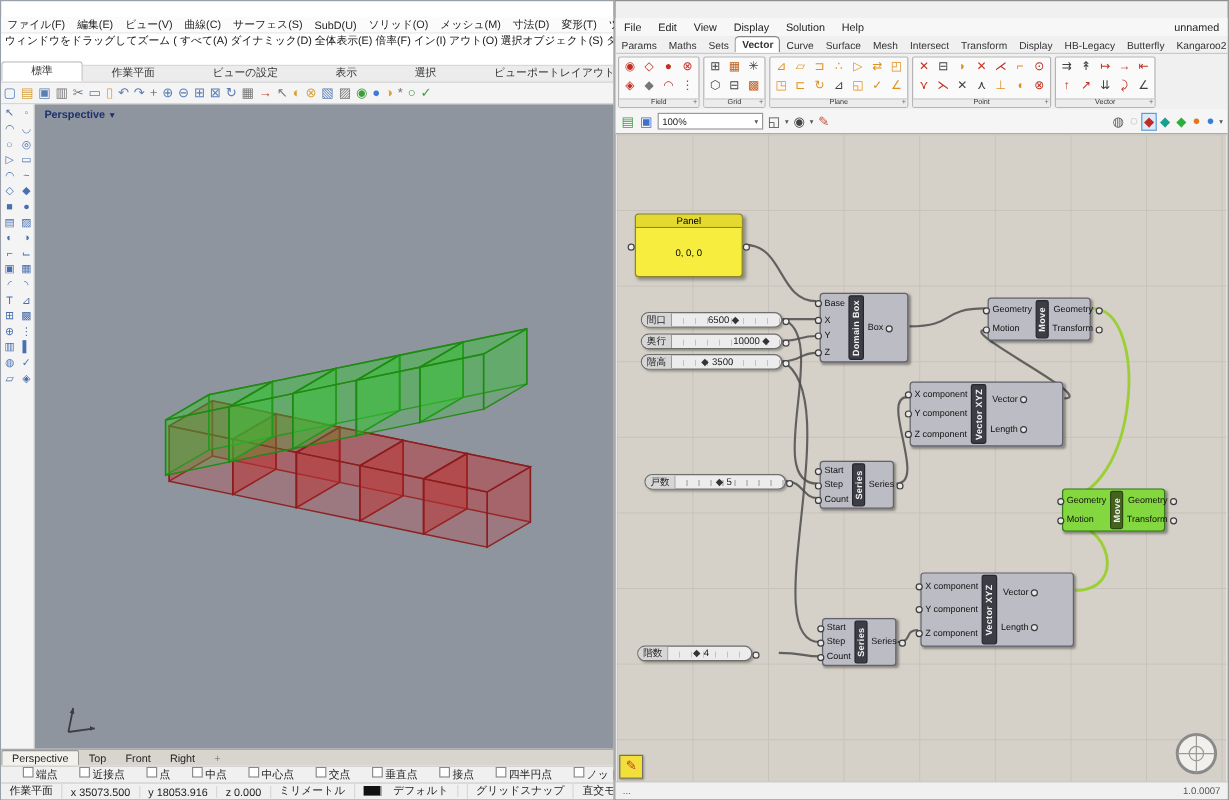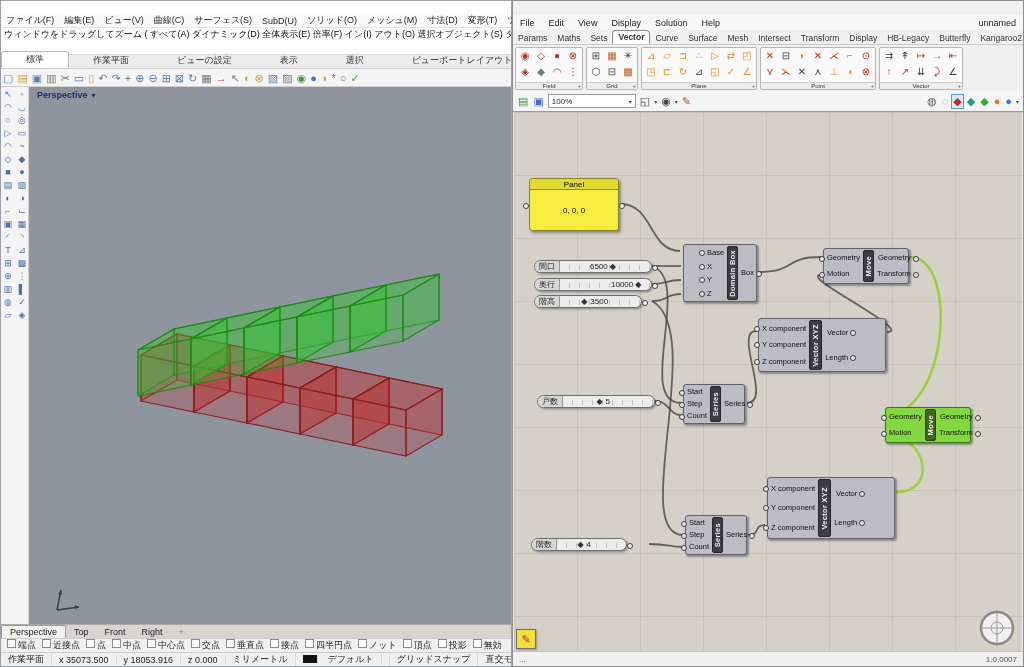--- a/index.html
+++ b/index.html
@@ -20,21 +20,21 @@
   #rh-toolbar span{font-size:11px;padding:0 2px;line-height:16px;}
   #rh-side{position:absolute;left:0;top:86px;width:28px;bottom:42px;background:#f4f4f4;border-right:1px solid #cfcfcf;display:grid;grid-template-columns:13px 13px;align-content:start;gap:1px;padding:1px;}
   #rh-side span{font-size:9px;width:12px;height:12px;line-height:12px;text-align:center;color:#4a6fb0;}
   #rh-view{position:absolute;left:28px;top:86px;right:0;bottom:42px;background:#8f959e;overflow:hidden;}
   #vp-label{position:absolute;left:8px;top:3px;font-size:9px;font-weight:bold;color:#1c2f6e;}
   #vp-label .car{font-size:7px;color:#1c2f6e;}
   #vp-tabs{position:absolute;left:0;right:0;bottom:28px;height:14px;background:#d8d5ce;display:flex;align-items:flex-end;font-size:9px;color:#222;border-top:1px solid #aaa;}
   #vp-tabs span{padding:1px 8px;}
   #vp-tabs span.active{background:#f3f1ec;border:1px solid #999;border-bottom:0;border-radius:2px 2px 0 0;}
   #rh-osnap{position:absolute;left:0;right:0;bottom:14px;height:14px;background:#f0f0f0;display:flex;align-items:center;font-size:9px;color:#222;border-top:1px solid #ccc;overflow:hidden;}
-  .osnap-item{margin-left:6px;white-space:nowrap;}
+  .osnap-item{margin-left:18px;white-space:nowrap;}
   .osnap-item::before{content:"";display:inline-block;width:7px;height:7px;border:1px solid #8a8a8a;background:#fff;margin-right:2px;}
   #rh-status{position:absolute;left:0;right:0;bottom:0;height:14px;background:#f0f0f0;display:flex;align-items:center;font-size:9px;color:#222;border-top:1px solid #ccc;overflow:hidden;}
   #rh-status span{padding:0 7px;border-right:1px solid #d8d8d8;white-space:nowrap;}
   .swatch{display:inline-block;width:8px;height:8px;background:#111;margin-right:3px;vertical-align:-1px;}
   
   #gh{left:512px;top:0;width:512px;height:667px;background:#f0f0f0;border:1px solid #8d8d8d;}
   #gh-title{position:absolute;left:0;top:0;right:0;height:14px;background:#fff;display:flex;align-items:center;font-size:9px;color:#333;padding:0 4px;}
   #gh-title .grow{flex:1;}
   .winbtn{width:16px;text-align:center;font-size:9px;color:#444;}
   #gh-menu{position:absolute;left:0;top:14px;right:0;height:15px;background:#f7f7f7;display:flex;align-items:center;font-size:9px;color:#222;}
@@ -447,21 +447,21 @@
       <path class="wire" d="M654,400 C668,400 668,414 680,414"></path>
       <path class="wire" d="M648,543 C668,543 668,546 682,546"></path>
       <path class="wire" d="M757,271 C796,271 782,256 820,256"></path>
       <path class="wire" d="M746,402 C772,402 732,330 755,330"></path>
       <path class="wire" d="M886,331 C914,331 796,274 820,274"></path>
       <path class="wire" d="M747,534 C760,534 752,524 764,524"></path>
       <path class="wire-green" d="M909,256 C958,256 948,415 882,415"></path>
       <path class="wire-green" d="M895,491 C938,491 926,433 882,433"></path>
     </svg>
     <div id="node-host">
-        <div class="ghcomp" style="left: 169px; top: 132px; width: 74px; height: 58px; padding-left: 20px;">
+        <div class="ghcomp" style="left: 169px; top: 132px; width: 74px; height: 58px;">
           <div class="cin">
             <span class="prow pin">Base</span>
             <span class="prow pin">X</span>
             <span class="prow pin">Y</span>
             <span class="prow pin">Z</span>
           </div>
           <div class="bar">
             <span class="vlabel">Domain Box</span>
           </div>
           <div class="cout">
@@ -559,21 +559,21 @@
             <span class="shandle" style="left: calc(58% - 3px);">◆</span>
           </div>
         </div>
         <div class="slider" style="left: 20px; top: 166px; width: 118px;">
           <span class="stag">奥行</span>
           <div class="srail">
             <span class="sval" style="right: calc(14% + 5px);">10000</span>
             <span class="shandle" style="left: calc(86% - 3px);">◆</span>
           </div>
         </div>
-        <div class="slider" style="left: 20px; top: 183px; width: 108px;">
+        <div class="slider" style="left: 20px; top: 183px; width: 118px;">
           <span class="stag">階高</span>
           <div class="srail">
             <span class="sval" style="left: calc(30% + 6px);">3500</span>
             <span class="shandle" style="left: calc(30% - 3px);">◆</span>
           </div>
         </div>
         <div class="slider" style="left: 23px; top: 283px; width: 118px;">
           <span class="stag">戸数</span>
           <div class="srail">
             <span class="sval" style="left: calc(40% + 6px);">5</span>

